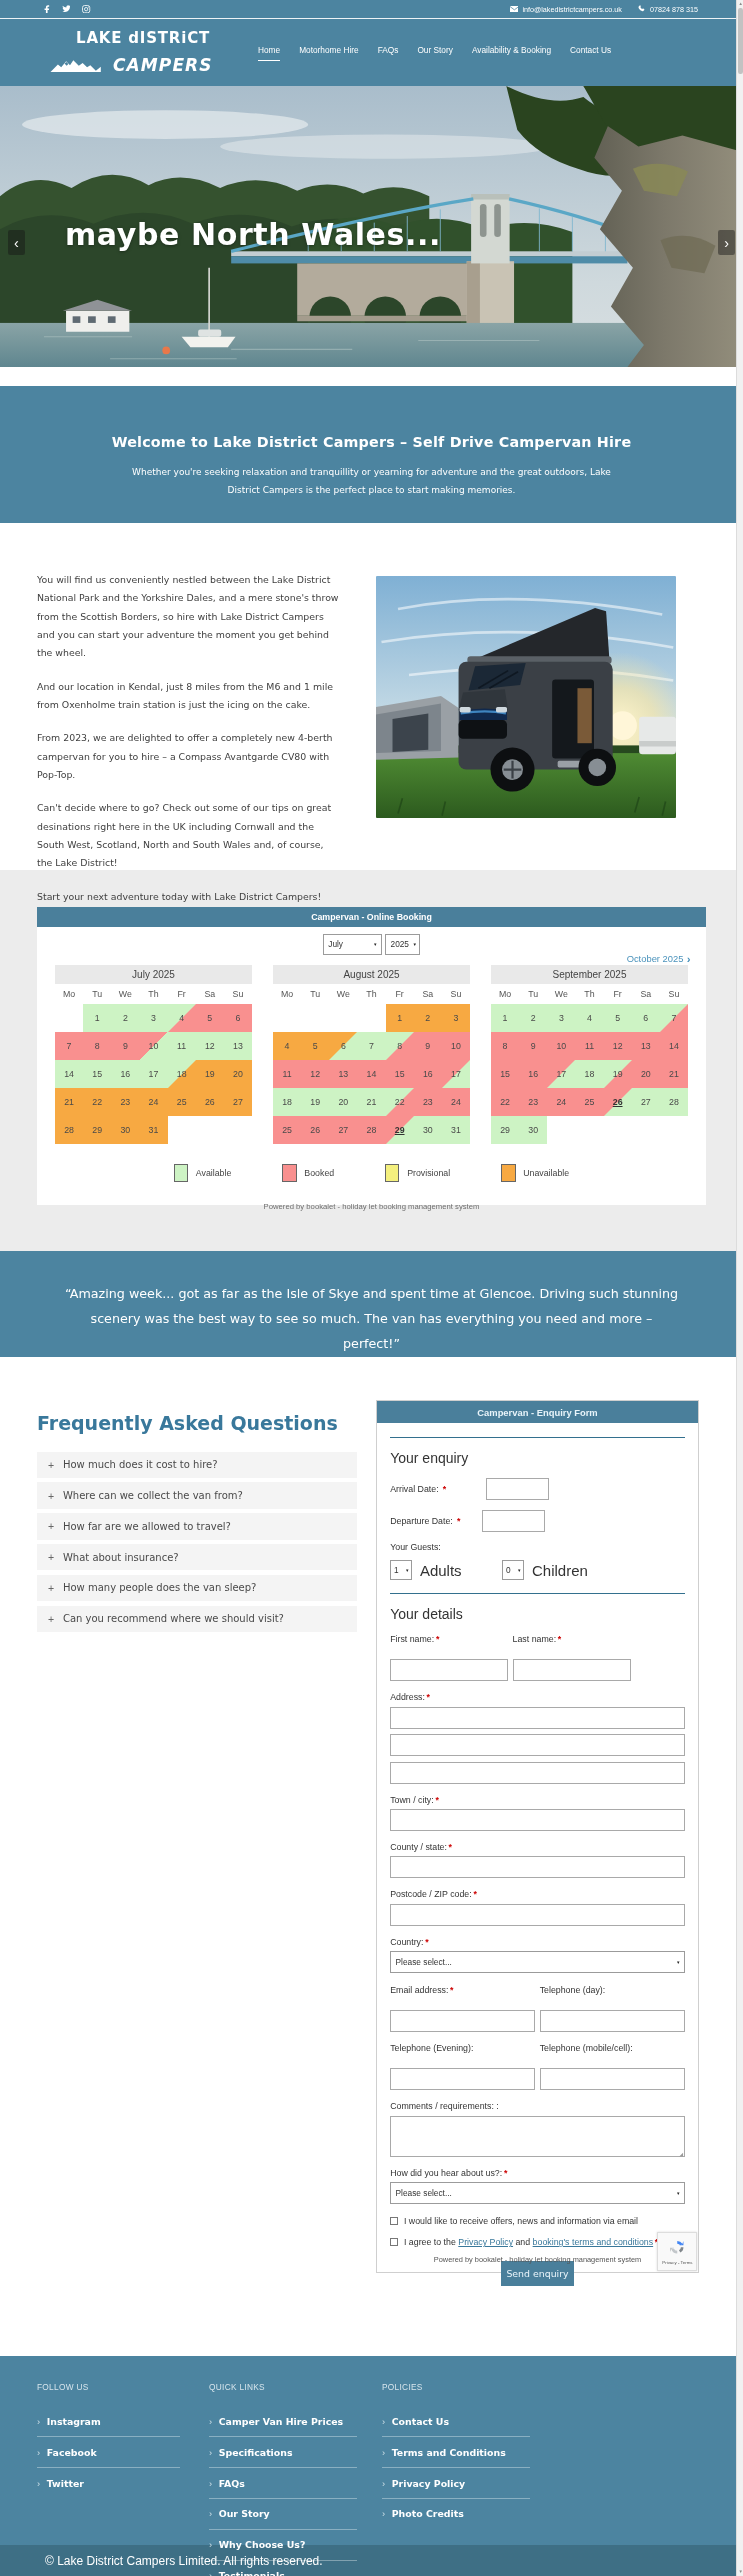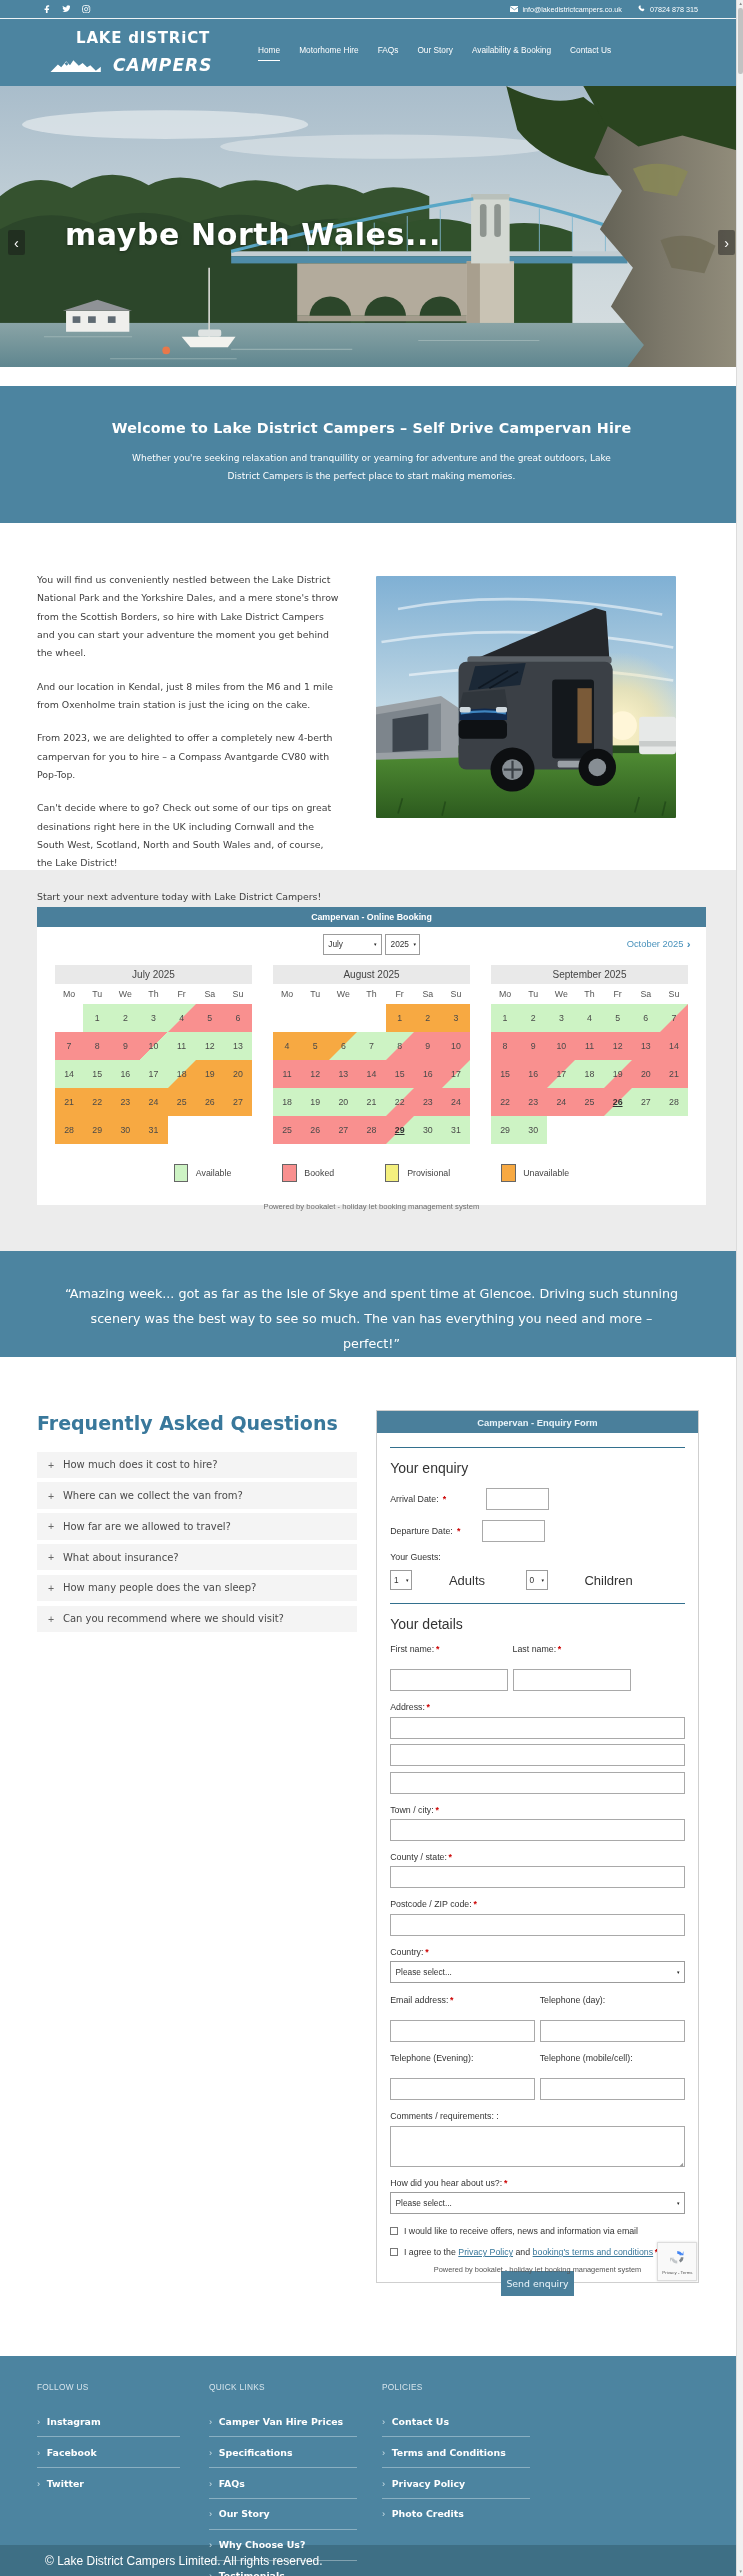--- a/index.html
+++ b/index.html
@@ -28,41 +28,41 @@
   .hero svg.scene { position:absolute; inset:0; }
   .hero .caption { position:absolute; left:65px; top:131px; color:#fff; font-size:30px; font-weight:600;
                    font-family:"DejaVu Sans", sans-serif; text-shadow:0 1.1px 3.3px rgba(0,0,0,.35); letter-spacing:0.6px; }
   .hero .arr { position:absolute; top:144px; width:17.6px; height:25px; background:rgba(20,20,20,.45); color:#fff;
                display:flex; align-items:center; justify-content:center; font-size:14.3px; border-radius:2.2px; cursor:pointer; }
   .hero .arr.prev { left:7.7px; } .hero .arr.next { right:7.7px; }
 
   .gap34 { height:19px; background:#fff; }
 
   
-  .welcome { height:137px; background:#4C84A0; color:#fff; text-align:center; padding-top:34px; }
+  .welcome { height:137px; background:#4C84A0; color:#fff; text-align:center; padding-top:48px; }
   .welcome h2 { font-size:14.3px; font-weight:600; font-family:"DejaVu Sans", sans-serif; letter-spacing:0.2px; }
   .welcome p { max-width:496px; margin:14.3px auto 0; font-size:9px; line-height:1.95; font-family:"DejaVu Sans", sans-serif; }
 
   
   .about { height:347px; background:#fff; display:flex; padding:0 37px; }
   .about .txt { width:304px; padding-top:48px; }
   .about .txt p { font-size:9.4px; color:#3f3f3f; line-height:1.95; margin-bottom:15px; font-family:"DejaVu Sans", sans-serif; }
   .about .pic { margin-left:35px; margin-top:53px; width:300px; height:242px; flex:none; border-radius:1.1px; overflow:hidden; }
 
   
   .bookband { height:381px; background:#ECECEC; padding-top:37px; }
   .bookcard { width:669px; margin:0 auto; height:298px; background:#fff; }
   .bookcard .bar { height:20px; background:#4A7F9B; color:#fff; font-size:8.8px; font-weight:bold;
                    display:flex; align-items:center; justify-content:center; }
   .controls { position:relative; height:34px; display:flex; align-items:center; justify-content:center; gap:3.3px; }
   .sel { background:#fff; border:0.6px solid #9b9b9b; height:21px; display:flex; align-items:center;
          justify-content:space-between; padding:0 4.4px; font-size:8.3px; color:#333; cursor:pointer; }
   .sel .caret { font-size:5px; color:#222; margin-left:4.4px; }
   .sel.month { width:59px;justify-content:space-between; } .sel.year { width:35px; }
-  .nextlink { position:absolute; right:15.4px; top:10px; color:#4B93BC; font-size:9.4px; text-decoration:none;
+  .nextlink { position:absolute; right:15.4px; top:25px; color:#4B93BC; font-size:9.4px; text-decoration:none;
               display:flex; align-items:center; gap:3.3px; cursor:pointer;justify-content:center; }
   .nextlink .chev { font-weight:bold; font-size:11.6px; }
   .cals { display:flex; justify-content:center; gap:21px; margin-top:4.4px; }
   .cal { width:197px; }
   .cal-title { height:19px; background:#E9E9E9; color:#444; font-size:10px; display:flex; align-items:center; justify-content:center; }
   .cal-days { display:grid; grid-template-columns:repeat(7,1fr); height:20px; align-items:center; }
   .cal-days span { text-align:center; font-size:8.8px; color:#555; }
   .cal-grid { display:grid; grid-template-columns:repeat(7,1fr); }
   .cell { height:28px; display:flex; align-items:center; justify-content:center; font-size:8.8px; color:#4a4a4a; }
   .s-none { background:transparent; }
@@ -86,36 +86,36 @@
 
   
   .faqform { height:999px; background:#fff; display:flex; padding:0 37px; position:relative; }
   .faqcol { width:320px; padding-top:55px; }
   .faqcol h2 { color:#39789B; font-size:19px; font-weight:600; font-family:"DejaVu Sans", sans-serif; margin-bottom:17.6px; }
   .faq-item { background:#f4f4f4; height:26.4px; margin-bottom:4.4px; display:flex; align-items:center;
               padding-left:11px; cursor:pointer; }
   .faq-item .plus { color:#666; font-size:10.5px; margin-right:8.8px; }
   .faq-item .q { color:#4a4a4a; font-size:10px; font-family:"DejaVu Sans", sans-serif; }
 
-  .formcard { position:absolute; left:376px; top:53px; width:323px; height:873px; background:#fff;
+  .formcard { position:absolute; left:376px; top:43px; width:323px; height:873px; background:#fff;
               border:0.6px solid #cfcfcf; }
   .formcard .bar { height:22px; background:#4A7F9B; color:#E8F4FA; font-size:9.4px; font-weight:bold;
                    display:flex; align-items:center; justify-content:center; }
   .fbody { padding:10px 13.2px 0; position:relative; }
   .hr-teal { border-top:1.1px solid #33708e; margin:4.4px 0 12px; }
   .fsect { font-size:14px; color:#333; margin-bottom:12px; }
   .frow { display:flex; align-items:center; margin-bottom:10px; }
   .flabel { font-size:8.8px; color:#333; }
   .req { color:#c00; font-weight:bold; margin-left:1.7px; }
   .tinput { border:0.6px solid #a9a9a9; background:#fff; height:22px; }
   .in-date { width:63px; margin-left:40px; }
   .in-date2 { width:63px; margin-left:22px; }
   .guests-row { display:flex; align-items:center; gap:7.7px; margin:7.7px 0 13.2px; }
   .sel.tiny { width:22px; height:20px; padding:0 2.8px; }
-  .glabel { font-size:13px; color:#333; margin-right:33px;margin-left:29px; }
+  .glabel { font-size:15px; color:#333; margin-right:33px; }
   .cols2 { display:flex; gap:4.4px; margin-bottom:11px; }
   .cols2 .col { display:flex; flex-direction:column; gap:15px; }
   .colA { width:118px; } .colB { width:118px; }
   .colC { width:146px; } .colD { width:146px; }
   .fullw { width:100%; }
   .stack { display:flex; flex-direction:column; gap:5.5px; margin-bottom:11px; }
   .lblrow { margin-bottom:4.4px; }
   .sel.full { width:100%; height:22px; margin-bottom:12px; }
   .tarea { width:100%; height:41px; border:0.6px solid #a9a9a9; margin-bottom:11px; position:relative; }
   .tarea::after { content:"◢"; position:absolute; right:0.6px; bottom:-1.1px; font-size:5px; color:#999; }

